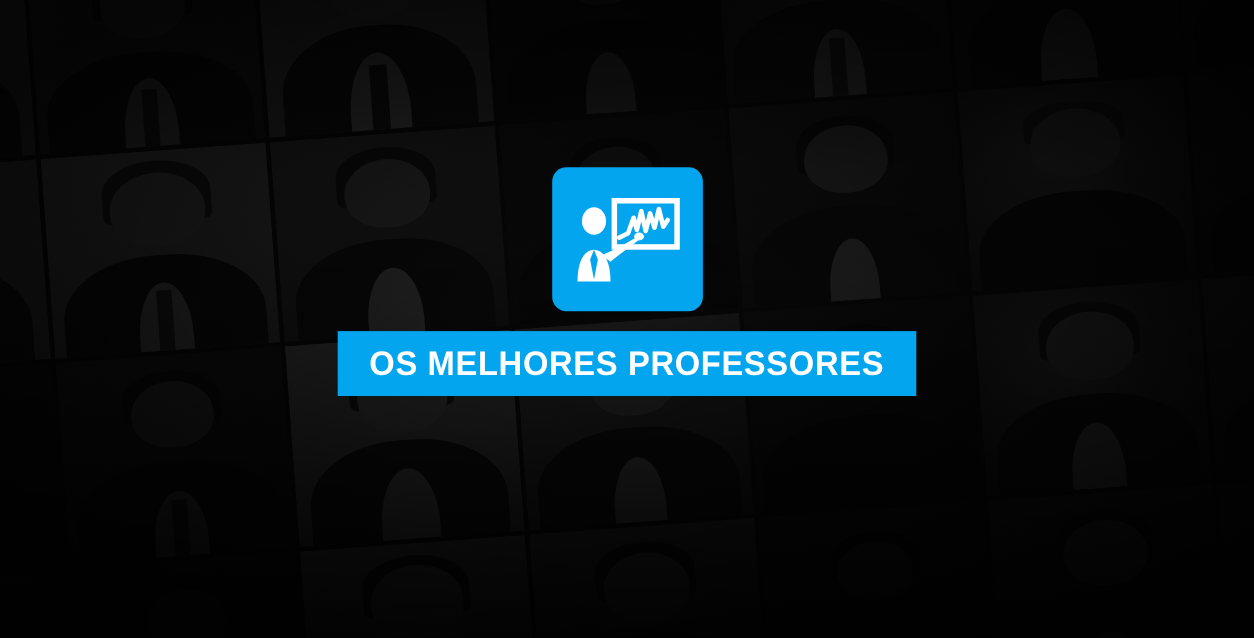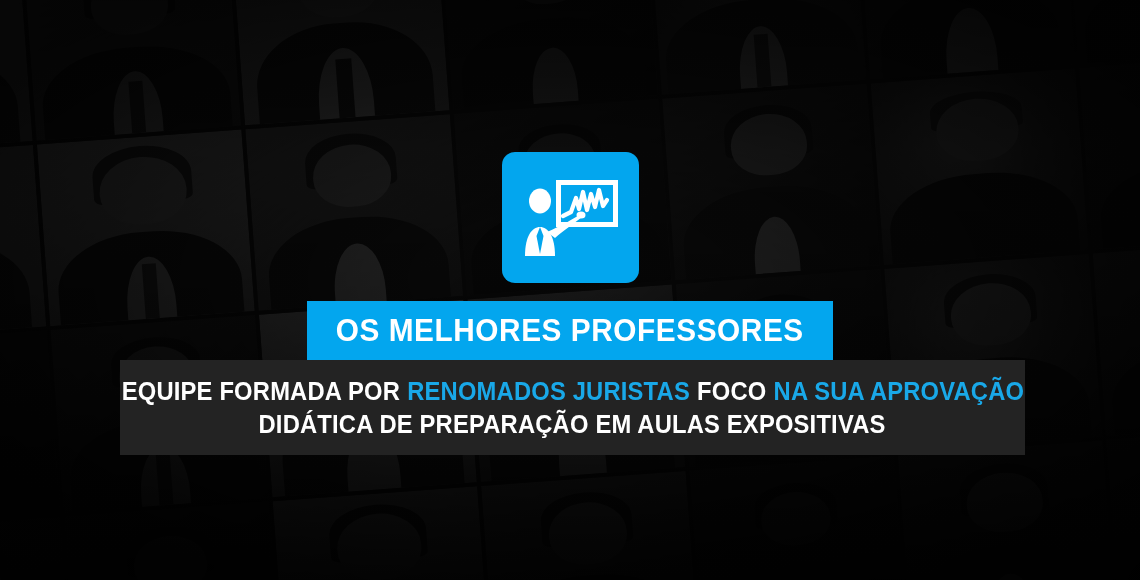--- a/index.html
+++ b/index.html
@@ -356,21 +356,15 @@
         <path d="M26 56 C40 50 52 43 60 38 C62 37 63 39 61.5 40.5 C54 47 42 55 34 62 Z" fill="#ffffff"></path>
 
         <ellipse cx="60" cy="39" rx="4.5" ry="3.6" fill="#ffffff"></ellipse>
       </svg>
     </div>
 
     <div class="title-band">
       <span class="title-text">OS MELHORES PROFESSORES</span>
     </div>
 
-    <div class="subtitle-panel">
-      <div class="sub-line">
-        <span>EQUIPE FORMADA POR</span><span class="wsp"></span><span class="hl">RENOMADOS JURISTAS</span><span class="wsp"></span><span>FOCO</span><span class="wsp"></span><span class="hl">NA SUA APROVAÇÃO</span>
-      </div>
-      <div class="sub-line">DIDÁTICA DE PREPARAÇÃO EM AULAS EXPOSITIVAS</div>
-    </div>
 
   </div>
 </div>
 
 </body></html>

